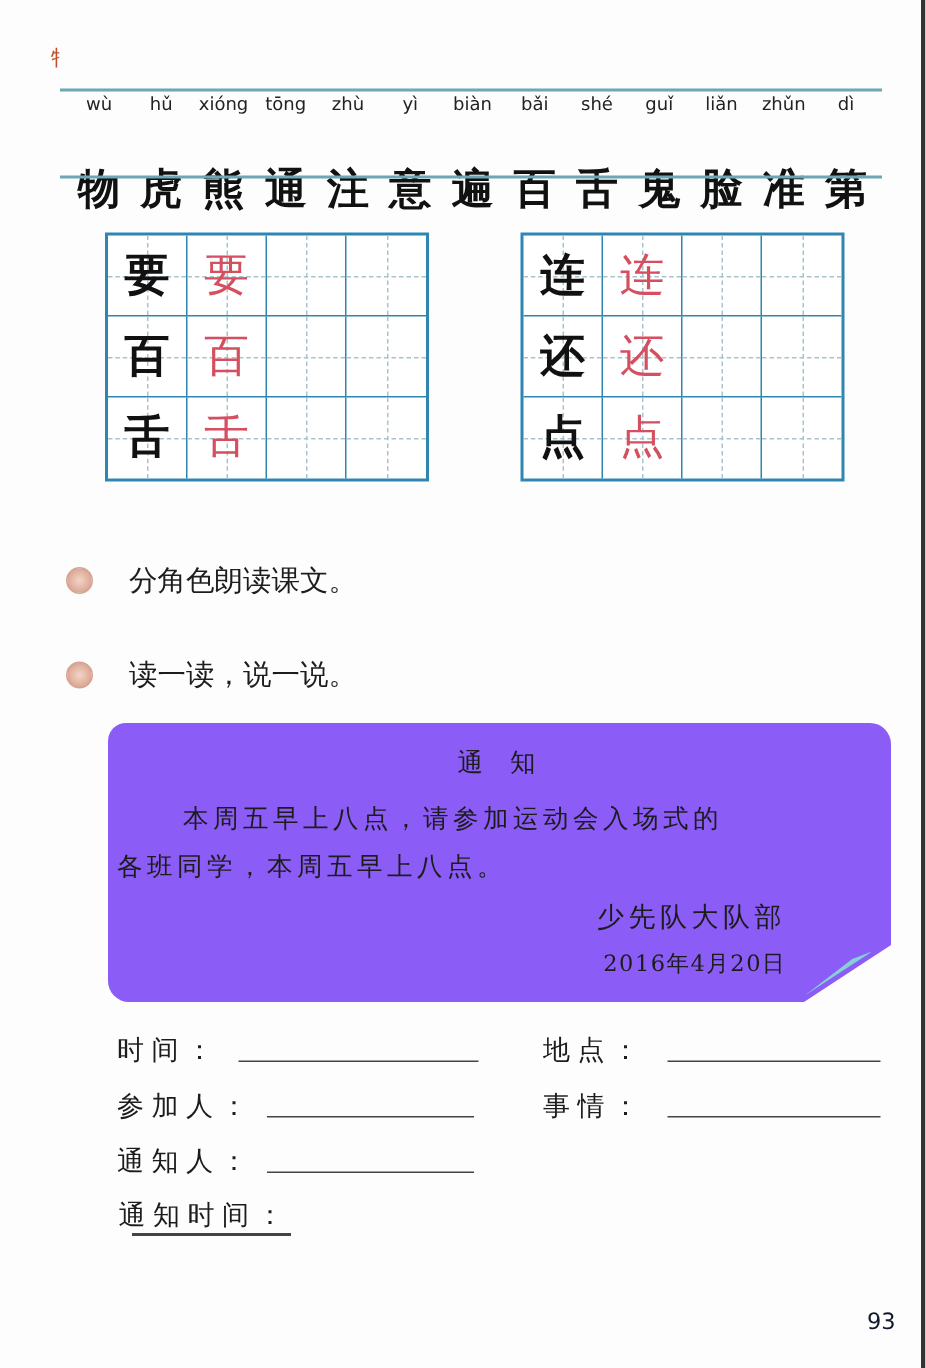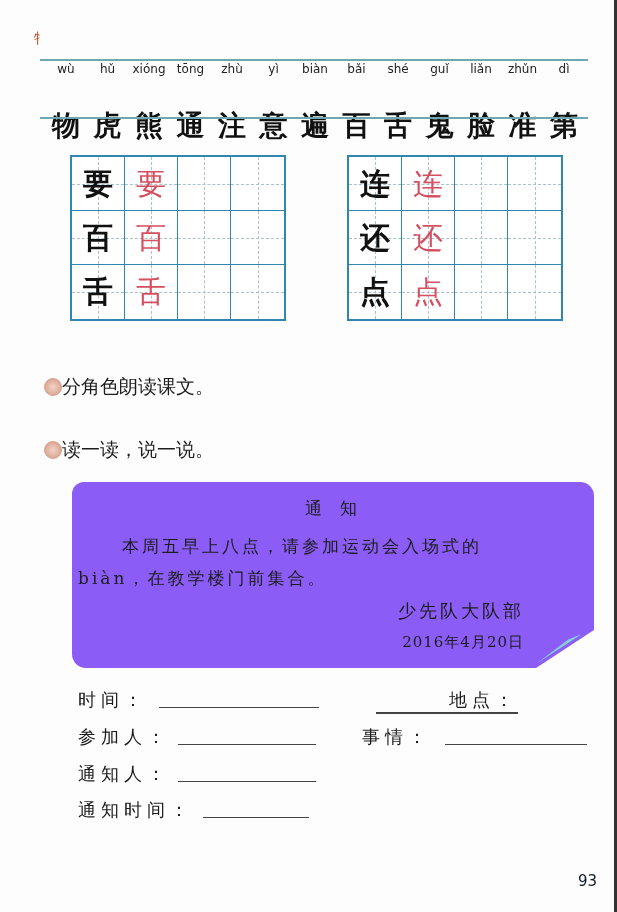--- a/index.html
+++ b/index.html
@@ -26,50 +26,50 @@
   .cell { position: relative; border-right: 1.5px solid #2f86b0; border-bottom: 1.5px solid #2f86b0; display: flex; align-items: center; justify-content: center; }
   .cell:nth-child(4n) { border-right: none; }
   .cell.lastrow { border-bottom: none; }
   .cell::before { content: ""; position: absolute; left: 0; right: 0; top: 50%; border-top: 1px dashed #a9c3cc; }
   .cell::after { content: ""; position: absolute; top: 0; bottom: 0; left: 50%; border-left: 1px dashed #a9c3cc; }
   .cell span { position: relative; z-index: 1; font-size: 30px; line-height: 1; }
   .char-model { color: #111; font-weight: bold; }
   .char-trace { color: #d45060; }
 
   
-  .activity { position: absolute; left: 44px; display: flex; align-items: center; gap: 0; font-family: "DejaVu Sans", sans-serif; font-size: 19px; color: #1d1d1d; }
+  .activity { position: absolute; left: 44px; display: flex; align-items: center; gap: 24px; font-family: "DejaVu Sans", sans-serif; font-size: 19px; color: #1d1d1d; }
   .activity.a1 { top: 374px; }
   .activity.a2 { top: 437px; }
   .bullet-icon { width: 18px; height: 18px; border-radius: 50%; background: radial-gradient(circle, #f2d4c6 0%, #e2b2a0 55%, #c98f7c 100%); border: 1px solid #d7a494; }
 
   
   .notice { position: absolute; left: 72px; top: 482px; width: 522px; height: 186px; background: #8b5cf6; border-radius: 12px 14px 10px 14px; }
   .notice-fold { position: absolute; right: 0; bottom: 0; width: 58px; height: 38px; background: #fdfdfd; clip-path: polygon(100% 0, 100% 100%, 0 100%); }
   .notice-curl { position: absolute; right: 12px; bottom: 4px; width: 46px; height: 30px; background: #86cfd6; clip-path: polygon(100% 0, 70% 18%, 0 100%, 30% 70%); border-radius: 4px; }
   .notice-title { position: absolute; left: 0; width: 100%; top: 15px; text-align: center; font-size: 17px; letter-spacing: 18px; padding-left: 14px; color: #1c1c1c; }
   .notice-body { position: absolute; left: 6px; top: 48px; width: 500px; font-size: 17px; line-height: 32px; letter-spacing: 3px; color: #1c1c1c; }
   .notice-body .indent { padding-left: 44px; }
   .notice-sign { position: absolute; right: 70px; top: 117px; font-size: 18px; letter-spacing: 3px; color: #1c1c1c; }
   .notice-date { position: absolute; right: 70px; top: 151px; font-size: 15px; letter-spacing: 1px; color: #1c1c1c; }
 
   
   .field { position: absolute; display: flex; align-items: flex-end; font-size: 18px; letter-spacing: 5px; color: #1c1c1c; }
   .field-label { white-space: nowrap; }
   .field-line { height: 1.5px; background: #444; margin-bottom: 4px; }
   .f-time { left: 78px; top: 688px; }
   .f-time .field-line { width: 160px; margin-left: 12px; }
-  .f-place { left: 362px; top: 688px; flex-direction: column; }
+  .f-place { left: 362px; top: 688px; }
   .f-place .field-line { width: 142px; margin-left: 14px; }
   .f-part { left: 78px; top: 725px; }
   .f-part .field-line { width: 138px; margin-left: 8px; }
   .f-matter { left: 362px; top: 725px; }
   .f-matter .field-line { width: 142px; margin-left: 14px; }
   .f-notifier { left: 78px; top: 762px; }
   .f-notifier .field-line { width: 138px; margin-left: 8px; }
-  .f-ntime { left: 78px; top: 798px; }
+  .f-ntime { left: 78px; top: 798px; flex-direction: column; }
   .f-ntime .field-line { width: 106px; margin-left: 10px; }
 
   .page-number { position: absolute; left: 578px; top: 872px; font-family: "DejaVu Sans", sans-serif; font-size: 15px; color: #0f172a; }
 </style>
 </head>
 <body>
 
 <div class="page-edge"></div>
 
 <div class="radical">牜</div>
@@ -192,21 +192,21 @@
 </div>
 <div class="activity a2">
   <span class="bullet-icon"></span>
   <span>读一读，说一说。</span>
 </div>
 
 <div class="notice">
   <div class="notice-title">通知</div>
   <div class="notice-body">
     <div class="indent">本周五早上八点，请参加运动会入场式的</div>
-    <div>biàn，在教学楼门前集合。</div>
+    <div>各班同学，本周五早上八点。</div>
   </div>
   <div class="notice-sign">少先队大队部</div>
   <div class="notice-date">2016年4月20日</div>
   <div class="notice-fold"></div>
   <div class="notice-curl"></div>
 </div>
 
 <div class="field f-time">
   <span class="field-label">时间：</span>
   <span class="field-line"></span>

